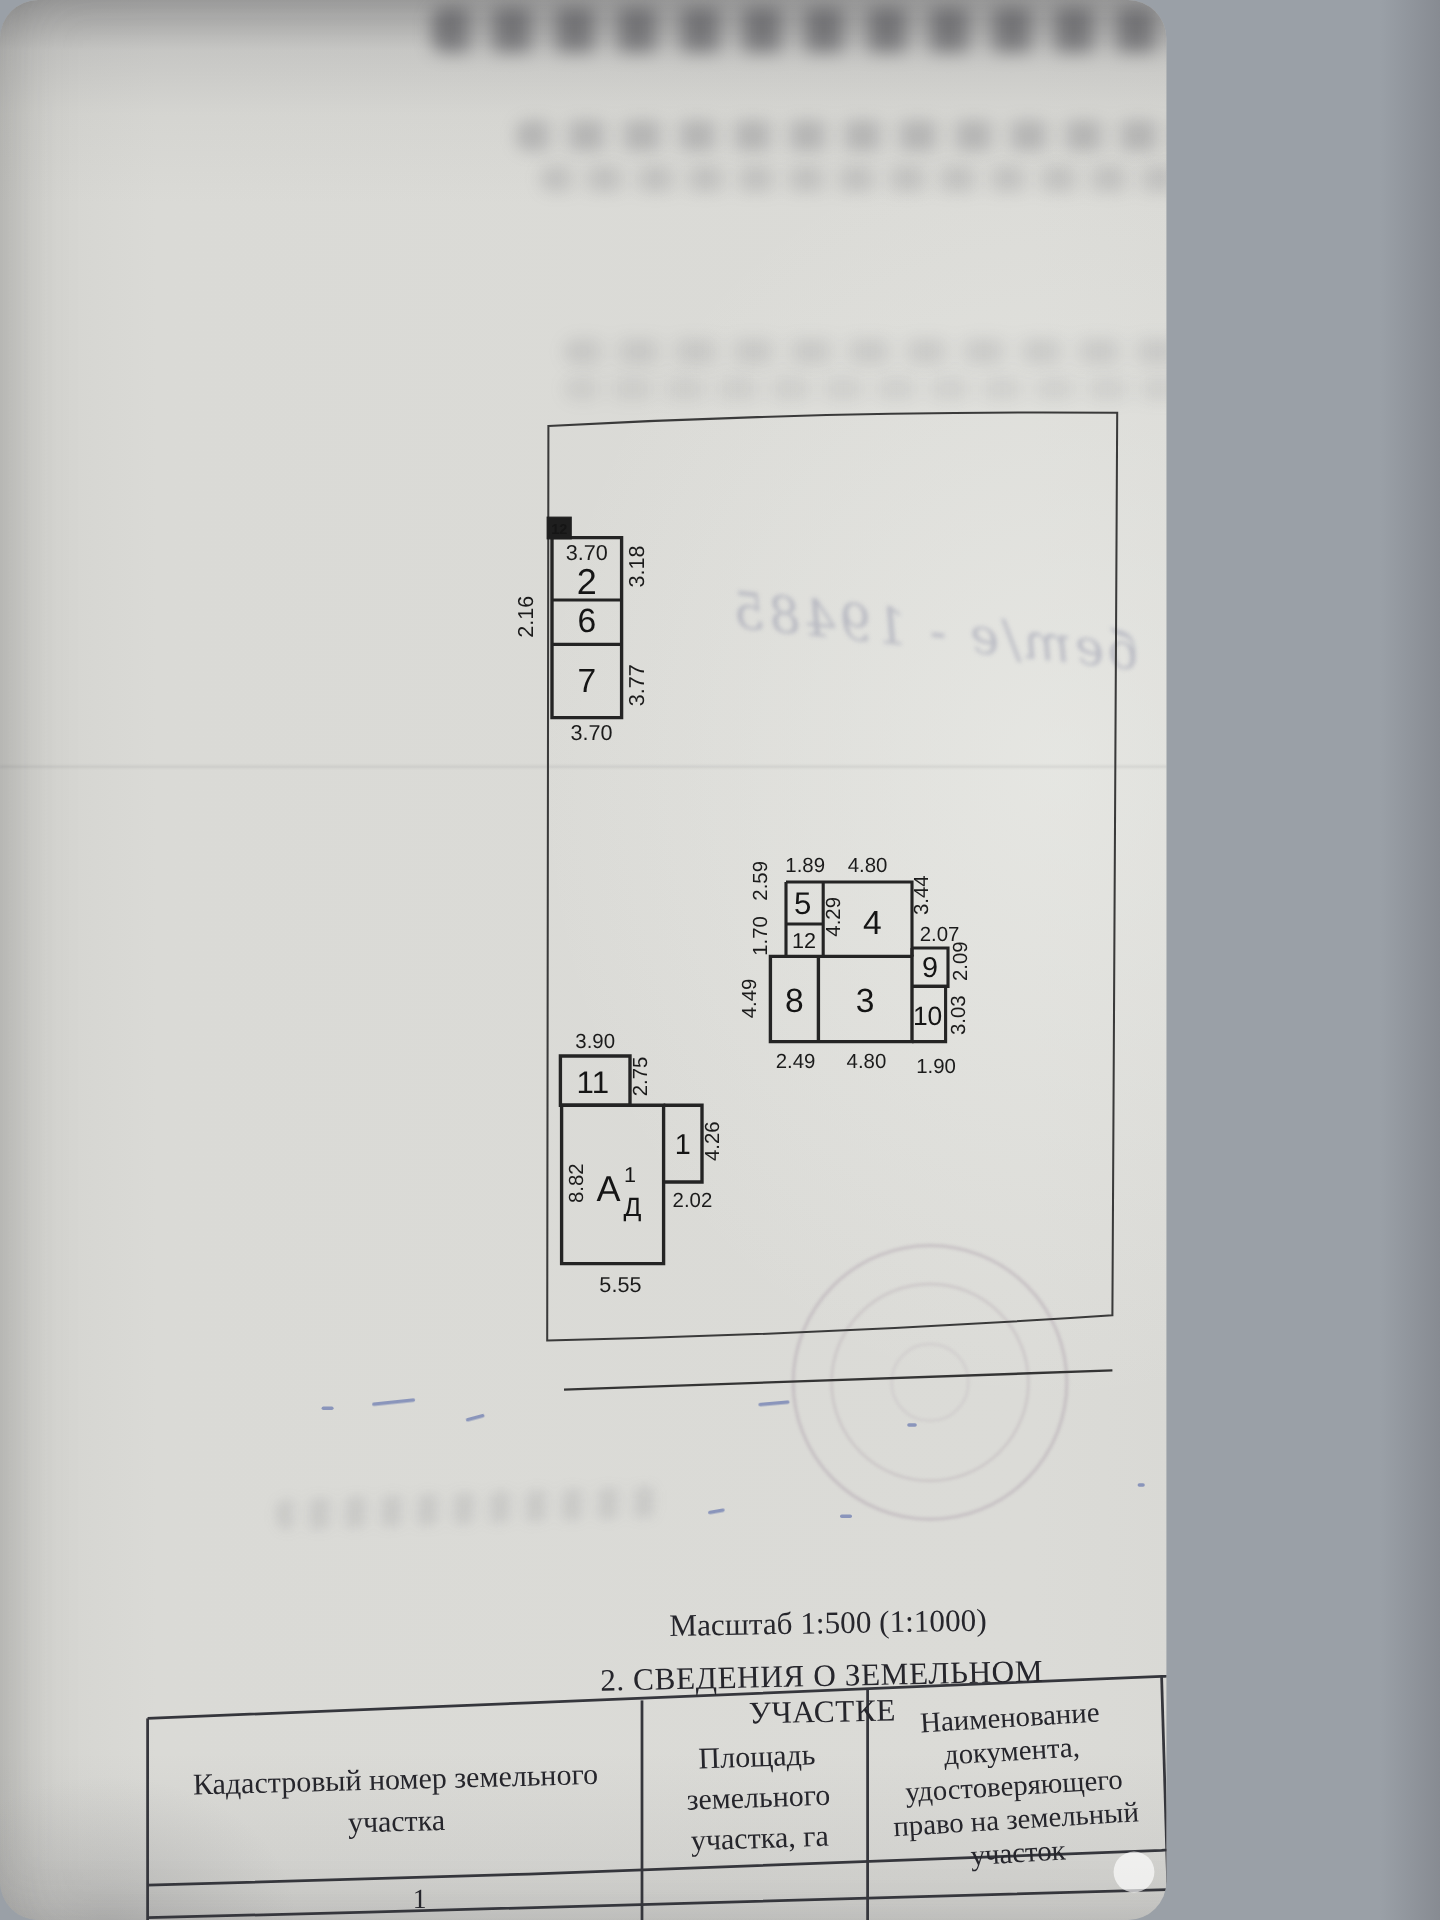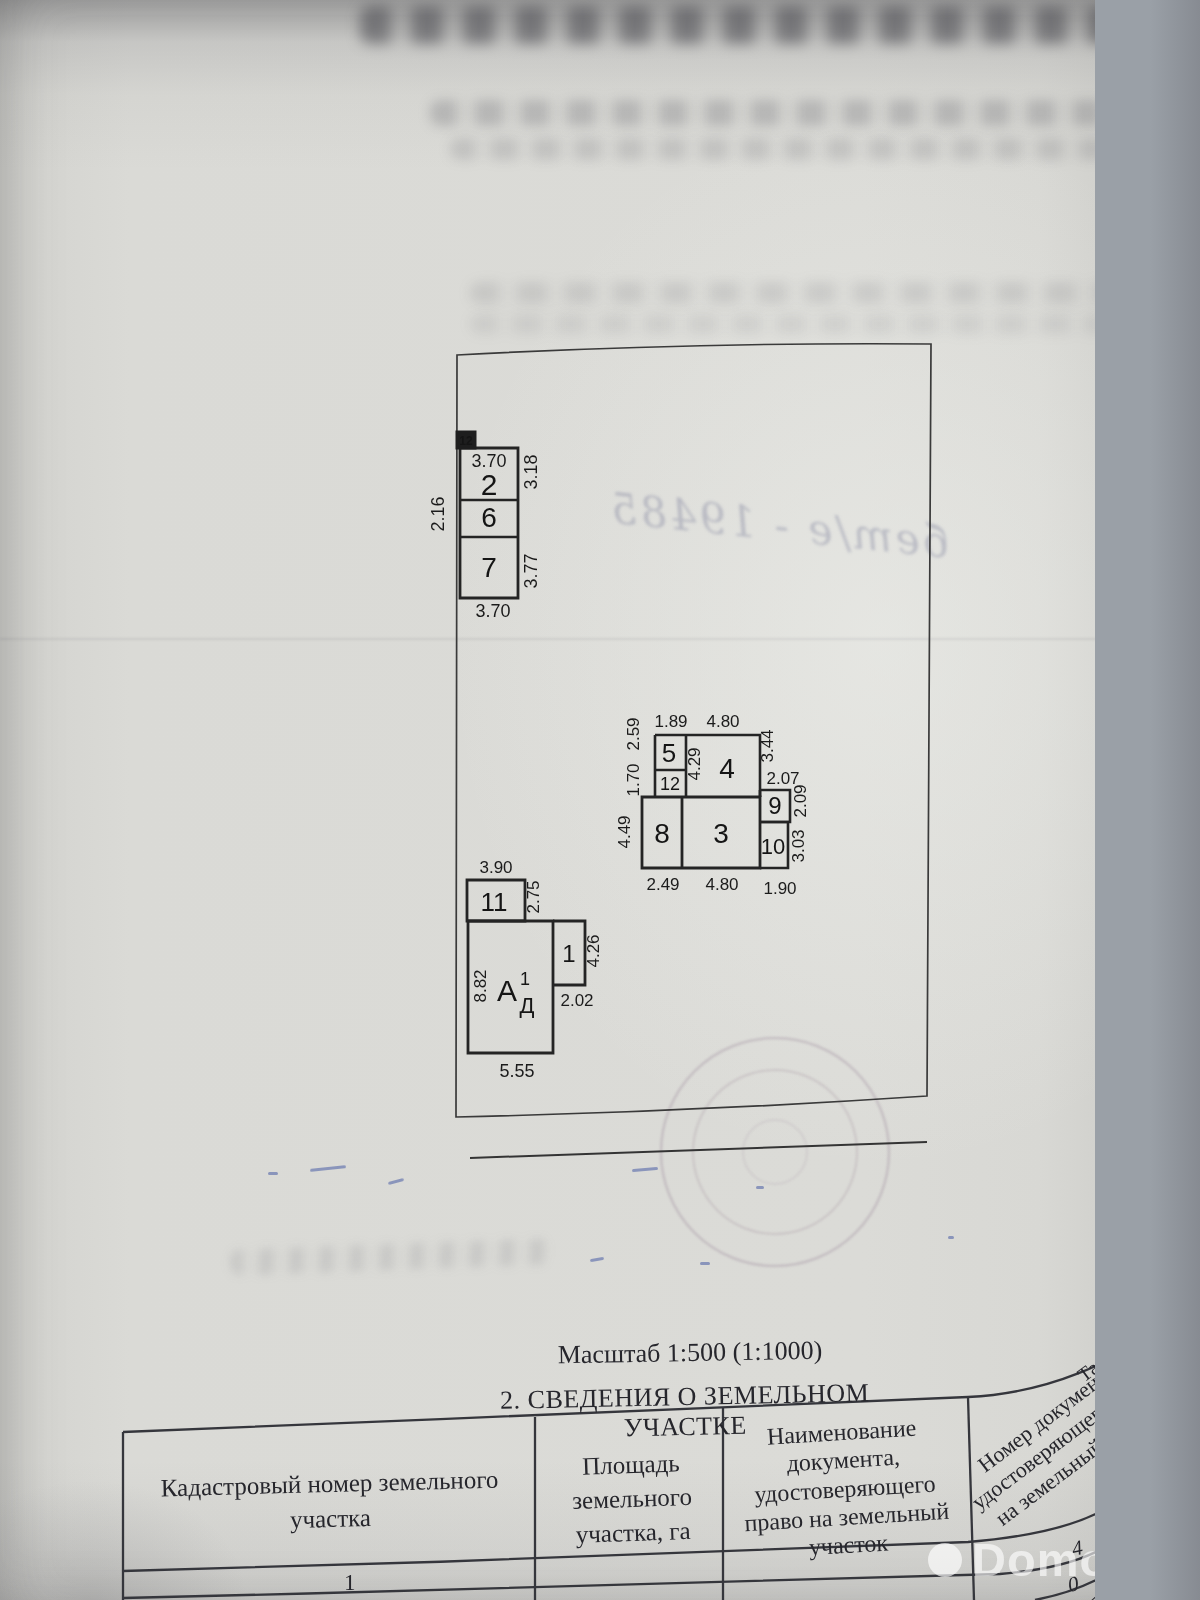--- a/index.html
+++ b/index.html
@@ -1,17 +1,17 @@
 <!DOCTYPE html>
 <html><head>
 <meta charset="utf-8">
 <style>
   html,body{margin:0;padding:0;}
   body{width:1200px;height:1600px;background:linear-gradient(90deg,#9aa0a7 0,#9aa0a7 1150px,#878b92 1200px);font-family:"Liberation Sans",sans-serif;}
-  .page{position:relative;width:1095px;height:1600px;overflow:hidden;}
+  .page{position:relative;width:972px;height:1600px;overflow:hidden;border-radius:32px;}
   .paper{
     position:absolute;left:0;top:0;width:1200px;height:1600px;
     clip-path:polygon(0px 0px,1160px 0px,1166px 520px,1156px 1180px,1141px 1430px,1146px 1600px,0px 1600px);
     background:
       linear-gradient(180deg,rgba(82,82,86,0.45) 0px,rgba(120,120,124,0.20) 42px,rgba(150,150,148,0.08) 95px,rgba(150,150,148,0) 170px),
       radial-gradient(620px 760px at 880px 640px,rgba(238,239,235,0.55),rgba(238,239,235,0) 70%),
       linear-gradient(0deg,rgba(108,108,112,0.12) 0px,rgba(108,108,112,0) 140px),
       linear-gradient(90deg,#c9c9c5 0px,#d5d5d1 45px,#dadad6 130px,#dbdbd7 860px,#d8d8d4 1040px,#cfcfcb 1125px,#c2c3c1 1160px);
     box-shadow:inset 36px 0 70px -44px rgba(80,80,84,0.30), inset 0 -26px 60px -40px rgba(90,90,94,0.30);
   }

